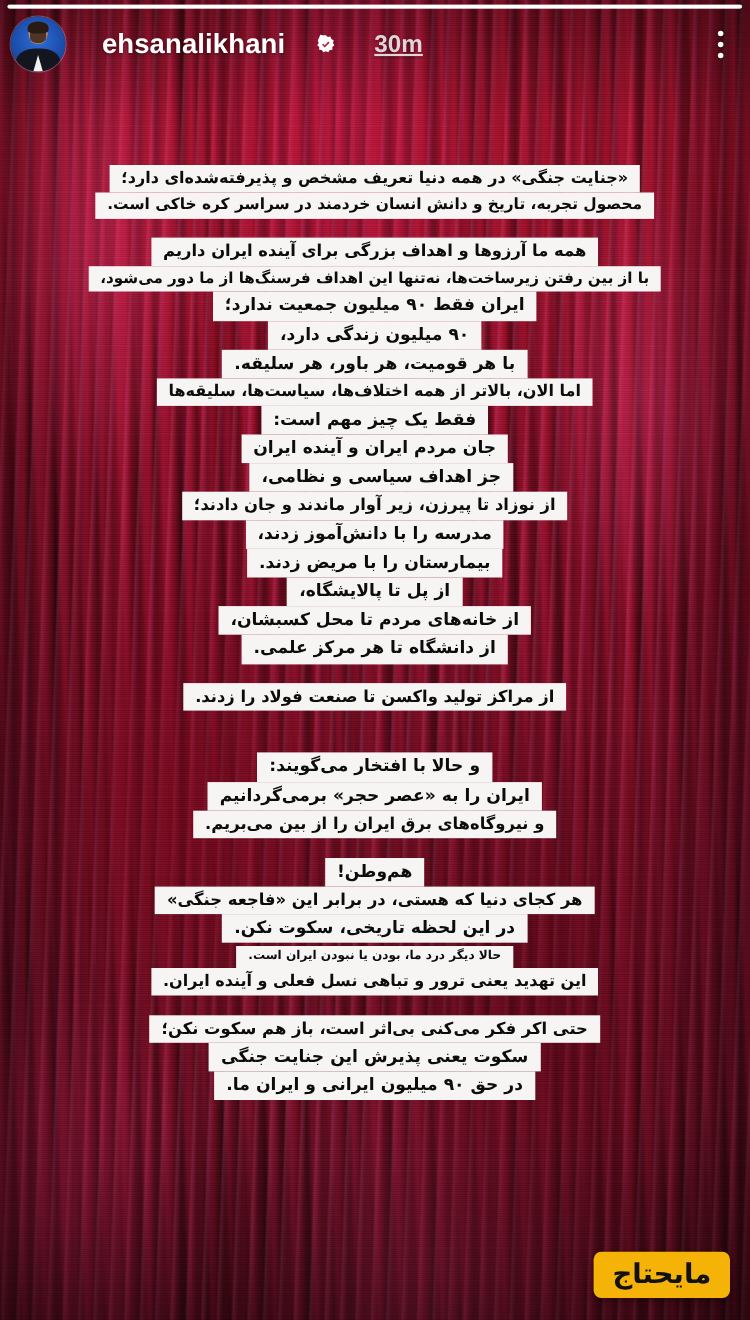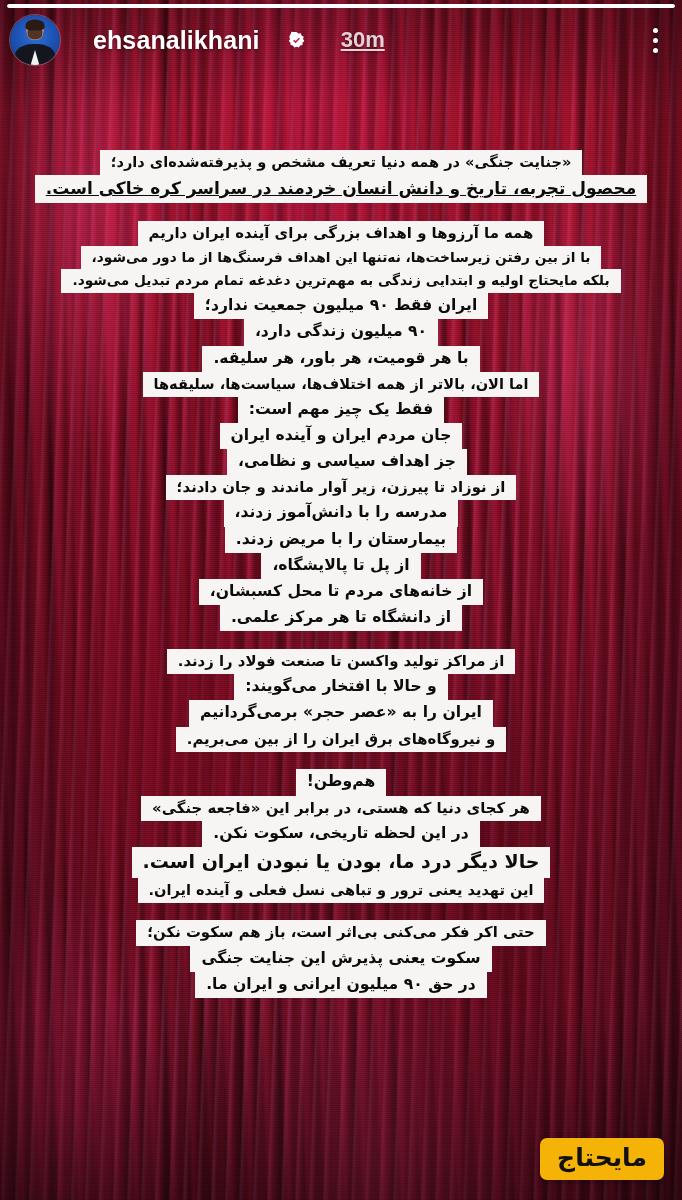--- a/index.html
+++ b/index.html
@@ -221,51 +221,50 @@
     <div class="kebab">
       <i></i>
       <i></i>
       <i></i>
     </div>
   </div>
 
   <div class="caption" id="caption-root">
       <div class="para" style="margin-bottom: 17.6px;">
         <div style="text-align: center; width: 100%;"><span class="line sm" style="font-size: 14.56px;">«جنایت جنگی» در همه دنیا تعریف مشخص و پذیرفته‌شده‌ای دارد؛</span></div>
-        <div style="text-align: center; width: 100%;"><span class="line sm" style="font-size: 17px; text-decoration: underline;">محصول تجربه، تاریخ و دانش انسان خردمند در سراسر کره خاکی است.</span></div>
+        <div style="text-align: center; width: 100%;"><span class="line sm" style="font-size: 14px;">محصول تجربه، تاریخ و دانش انسان خردمند در سراسر کره خاکی است.</span></div>
       </div>
       <div class="para" style="margin-bottom: 17.6px;">
         <div style="text-align: center; width: 100%;"><span class="line wide" style="font-size: 14.88px;">همه ما آرزوها و اهداف بزرگی برای آینده ایران داریم</span></div>
         <div style="text-align: center; width: 100%;"><span class="line xs" style="font-size: 13.76px;">با از بین رفتن زیرساخت‌ها، نه‌تنها این اهداف فرسنگ‌ها از ما دور می‌شود،</span></div>
-        <div style="text-align: center; width: 100%;"><span class="line xs" style="font-size: 13.76px;">بلکه مایحتاج اولیه و ابتدایی زندگی به مهم‌ترین دغدغه تمام مردم تبدیل می‌شود.</span></div>
         <div style="text-align: center; width: 100%;"><span class="line" style="font-size: 15.6px;">ایران فقط ۹۰ میلیون جمعیت ندارد؛</span></div>
         <div style="text-align: center; width: 100%;"><span class="line" style="font-size: 15.6px;">۹۰ میلیون زندگی دارد،</span></div>
         <div style="text-align: center; width: 100%;"><span class="line" style="font-size: 15.6px;">با هر قومیت، هر باور، هر سلیقه.</span></div>
         <div style="text-align: center; width: 100%;"><span class="line sm" style="font-size: 14.56px;">اما الان، بالاتر از همه اختلاف‌ها، سیاست‌ها، سلیقه‌ها</span></div>
         <div style="text-align: center; width: 100%;"><span class="line" style="font-size: 15.6px;">فقط یک چیز مهم است:</span></div>
         <div style="text-align: center; width: 100%;"><span class="line" style="font-size: 15.6px;">جان مردم ایران و آینده ایران</span></div>
         <div style="text-align: center; width: 100%; padding-left: 12px;"><span class="line" style="font-size: 15.6px;">جز اهداف سیاسی و نظامی،</span></div>
         <div style="text-align: center; width: 100%;"><span class="line wide" style="font-size: 14.88px;">از نوزاد تا پیرزن، زیر آوار ماندند و جان دادند؛</span></div>
         <div style="text-align: center; width: 100%;"><span class="line" style="font-size: 15.6px;">مدرسه را با دانش‌آموز زدند،</span></div>
         <div style="text-align: center; width: 100%;"><span class="line" style="font-size: 15.6px;">بیمارستان را با مریض زدند.</span></div>
         <div style="text-align: center; width: 100%;"><span class="line" style="font-size: 15.6px;">از پل تا پالایشگاه،</span></div>
         <div style="text-align: center; width: 100%;"><span class="line" style="font-size: 15.6px;">از خانه‌های مردم تا محل کسبشان،</span></div>
         <div style="text-align: center; width: 100%;"><span class="line" style="font-size: 15.6px;">از دانشگاه تا هر مرکز علمی.</span></div>
       </div>
       <div class="para" style="margin-bottom: 17.6px;">
         <div style="text-align: center; width: 100%;"><span class="line wide" style="font-size: 14.88px;">از مراکز تولید واکسن تا صنعت فولاد را زدند.</span></div>
-        <div style="text-align: center; width: 100%;"><span class="line" style="font-size: 15.6px;">و حالا با افتخار می‌گویند:</span></div>
+        <div style="text-align: center; width: 100%;"><span class="line" style="font-size: 15.6px; margin-top: 38px;">و حالا با افتخار می‌گویند:</span></div>
         <div style="text-align: center; width: 100%;"><span class="line" style="font-size: 15.6px;">ایران را به «عصر حجر» برمی‌گردانیم</span></div>
         <div style="text-align: center; width: 100%;"><span class="line wide" style="font-size: 14.88px;">و نیروگاه‌های برق ایران را از بین می‌بریم.</span></div>
       </div>
       <div class="para" style="margin-bottom: 17.6px;">
         <div style="text-align: center; width: 100%;"><span class="line" style="font-size: 15.6px;">هم‌وطن!</span></div>
         <div style="text-align: center; width: 100%;"><span class="line wide" style="font-size: 14.88px;">هر کجای دنیا که هستی، در برابر این «فاجعه جنگی»</span></div>
         <div style="text-align: center; width: 100%;"><span class="line" style="font-size: 15.6px;">در این لحظه تاریخی، سکوت نکن.</span></div>
-        <div style="text-align: center; width: 100%;"><span class="line wide" style="font-size: 19px;">حالا دیگر درد ما، بودن یا نبودن ایران است.</span></div>
+        <div style="text-align: center; width: 100%;"><span class="line wide" style="font-size: 11px;">حالا دیگر درد ما، بودن یا نبودن ایران است.</span></div>
         <div style="text-align: center; width: 100%;"><span class="line sm" style="font-size: 14.56px;">این تهدید یعنی ترور و تباهی نسل فعلی و آینده ایران.</span></div>
       </div>
       <div class="para" style="margin-bottom: 17.6px;">
         <div style="text-align: center; width: 100%;"><span class="line wide" style="font-size: 14.88px;">حتی اکر فکر می‌کنی بی‌اثر است، باز هم سکوت نکن؛</span></div>
         <div style="text-align: center; width: 100%;"><span class="line" style="font-size: 15.6px;">سکوت یعنی پذیرش این جنایت جنگی</span></div>
         <div style="text-align: center; width: 100%;"><span class="line" style="font-size: 15.6px;">در حق ۹۰ میلیون ایرانی و ایران ما.</span></div>
       </div>
     </div>
 
   <div class="watermark">مایحتاج</div>

